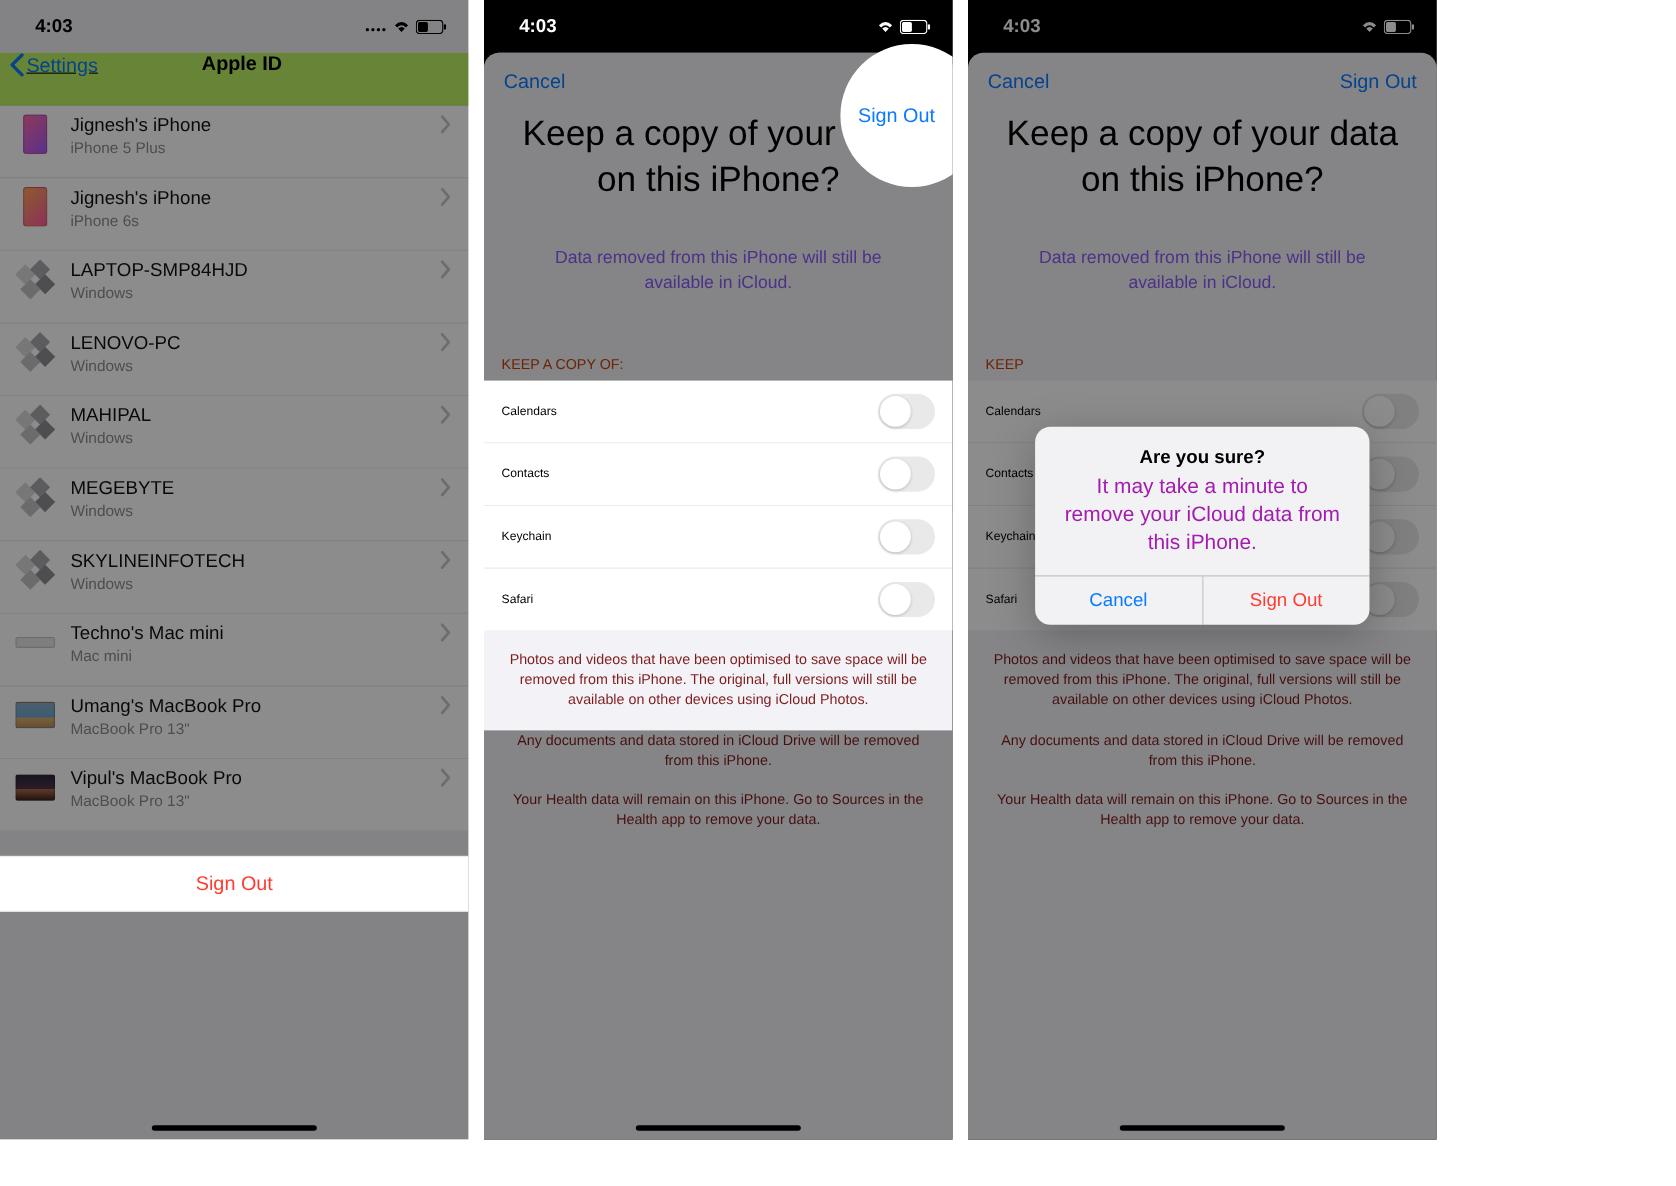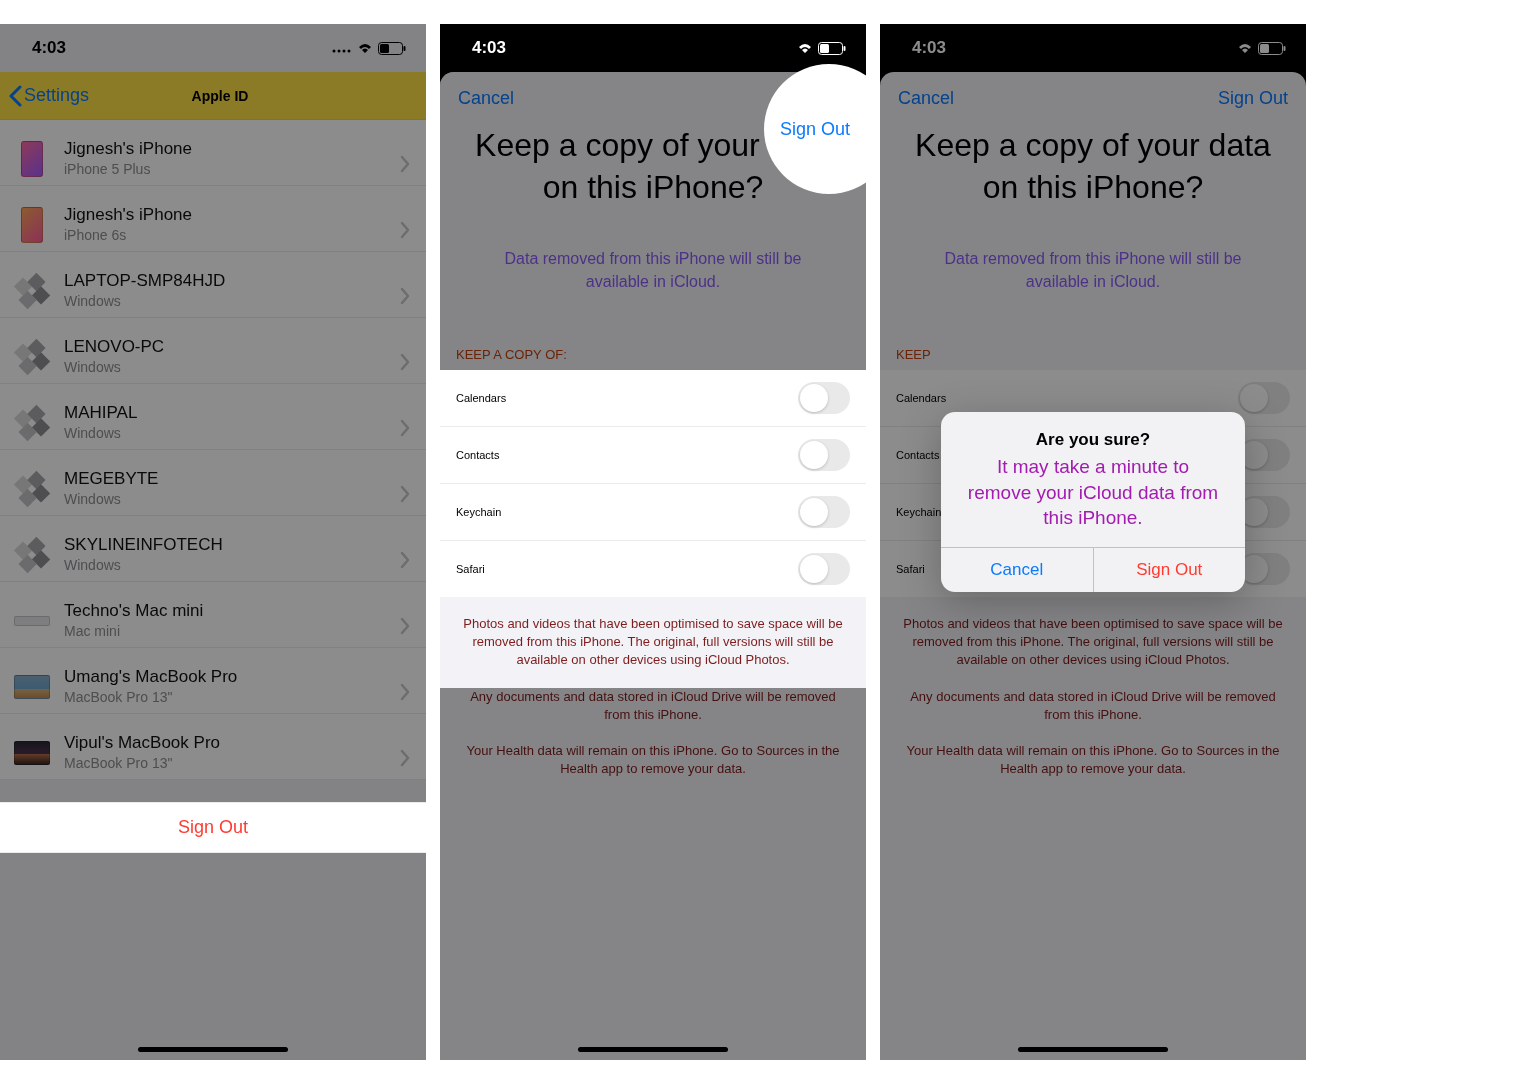--- a/index.html
+++ b/index.html
@@ -10,21 +10,20 @@
     width: 1524px;
     height: 1078px;
   }
   .phone {
     position: relative;
     width: 426px;
     height: 1036px;
     flex: 0 0 auto;
     background: #f2f2f7;
     overflow: hidden;
-    margin-top: 24px;
   }
   .phone.dim::after {
     content: "";
     position: absolute; inset: 0;
     background: rgba(0,0,0,0.45);
     pointer-events: none;
   }
   .gap { width: 14px; height: 920px; background: #fff; }
   .status-bar {
     height: 48px;
@@ -37,37 +36,38 @@
     background: transparent;
   }
   .status-icons { display: flex; align-items: center; gap: 4px; }
   .status-icons svg { display: block; }
 
   
   .s1-bg { background: #efeff4; }
   .nav1 {
     height: 48px;
     display: flex;
-    align-items: center;
+    align-items: flex-start;
     padding: 0 8px;
     position: relative;
-    background: #fde047;
+    background: #bef264;
     border-bottom: 1px solid rgba(0,0,0,0.06);
+    text-decoration: underline;
   }
   .nav1 .back {
     display: flex; align-items: center;
     color: #0a7aff; font-size: 18px;
   }
   .nav1 .title {
     position: absolute; left: 14px; right: 0;
-    text-align: center; font-weight: 600; font-size: 14px;
+    text-align: center; font-weight: 600; font-size: 18px;
   }
   .list { background: #fff; }
   .row {
-    display: flex; align-items: flex-end;
+    display: flex; align-items: flex-start;
     padding: 8px 14px;
     border-bottom: 1px solid rgba(0,0,0,0.08);
     min-height: 66px;
     position: relative;
   }
   .row .icon-wrap {
     width: 36px; height: 36px;
     display: flex; align-items: center; justify-content: center;
     margin-right: 14px;
     flex: 0 0 auto;

